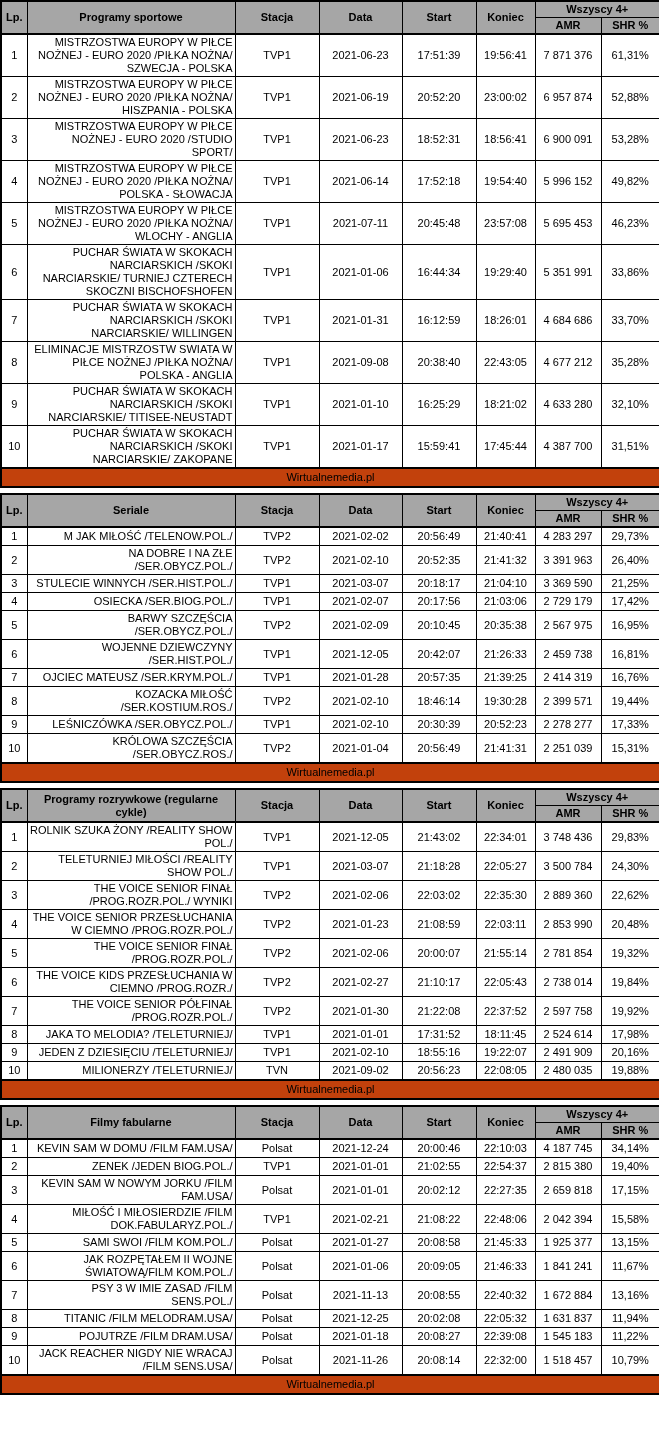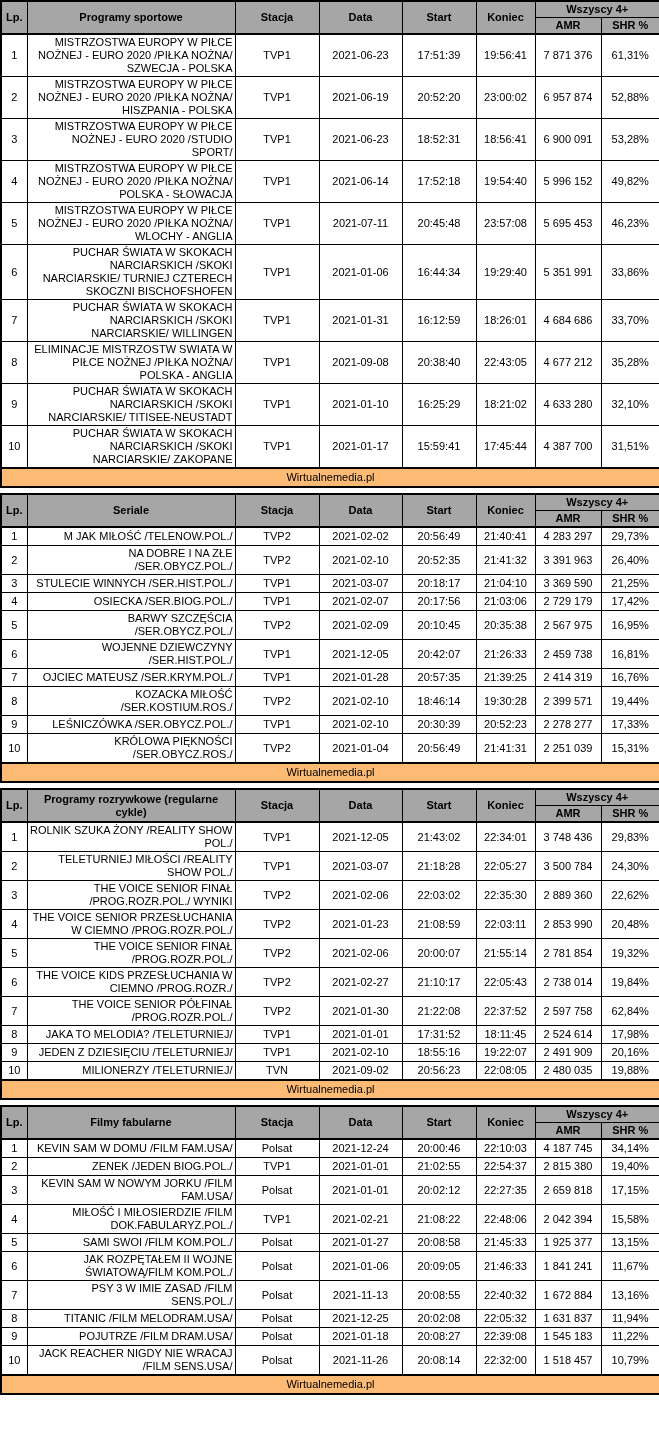--- a/index.html
+++ b/index.html
@@ -40,21 +40,21 @@
     background: #a6a6a6;
     font-weight: bold;
     padding: 1px 2px;
   }
   thead tr { height: 14px; }
   tbody tr { background: #ffffff; }
   tbody tr:first-child td { border-top: 2px solid #000000; }
   td.program { padding: 1px 2px; text-align: right; }
   td.stacja, td.data, td.start, td.koniec, td.amr, td.shr { white-space: nowrap; }
   tfoot td.source {
-    background: #fdba74;
+    background: #c2410c;
     border-top: 2px solid #000000;
     font-weight: normal;
     height: 13px;
     padding: 2px 12px;
   }
 </style>
 </head>
 <body>
 
 <div class="page">
@@ -306,21 +306,21 @@
           <td class="program">LEŚNICZÓWKA /SER.OBYCZ.POL./</td>
           <td class="stacja">TVP1</td>
           <td class="data">2021-02-10</td>
           <td class="start">20:30:39</td>
           <td class="koniec">20:52:23</td>
           <td class="amr">2 278 277</td>
           <td class="shr">17,33%</td>
         </tr>
         <tr>
           <td class="lp">10</td>
-          <td class="program">KRÓLOWA PIĘKNOŚCI /SER.OBYCZ.ROS./</td>
+          <td class="program">KRÓLOWA SZCZĘŚCIA /SER.OBYCZ.ROS./</td>
           <td class="stacja">TVP2</td>
           <td class="data">2021-01-04</td>
           <td class="start">20:56:49</td>
           <td class="koniec">21:41:31</td>
           <td class="amr">2 251 039</td>
           <td class="shr">15,31%</td>
         </tr>
       </tbody>
     <tfoot>
       <tr>
@@ -417,21 +417,21 @@
           <td class="shr">19,84%</td>
         </tr>
         <tr>
           <td class="lp">7</td>
           <td class="program">THE VOICE SENIOR PÓŁFINAŁ /PROG.ROZR.POL./</td>
           <td class="stacja">TVP2</td>
           <td class="data">2021-01-30</td>
           <td class="start">21:22:08</td>
           <td class="koniec">22:37:52</td>
           <td class="amr">2 597 758</td>
-          <td class="shr">62,84%</td>
+          <td class="shr">19,92%</td>
         </tr>
         <tr>
           <td class="lp">8</td>
           <td class="program">JAKA TO MELODIA? /TELETURNIEJ/</td>
           <td class="stacja">TVP1</td>
           <td class="data">2021-01-01</td>
           <td class="start">17:31:52</td>
           <td class="koniec">18:11:45</td>
           <td class="amr">2 524 614</td>
           <td class="shr">17,98%</td>

